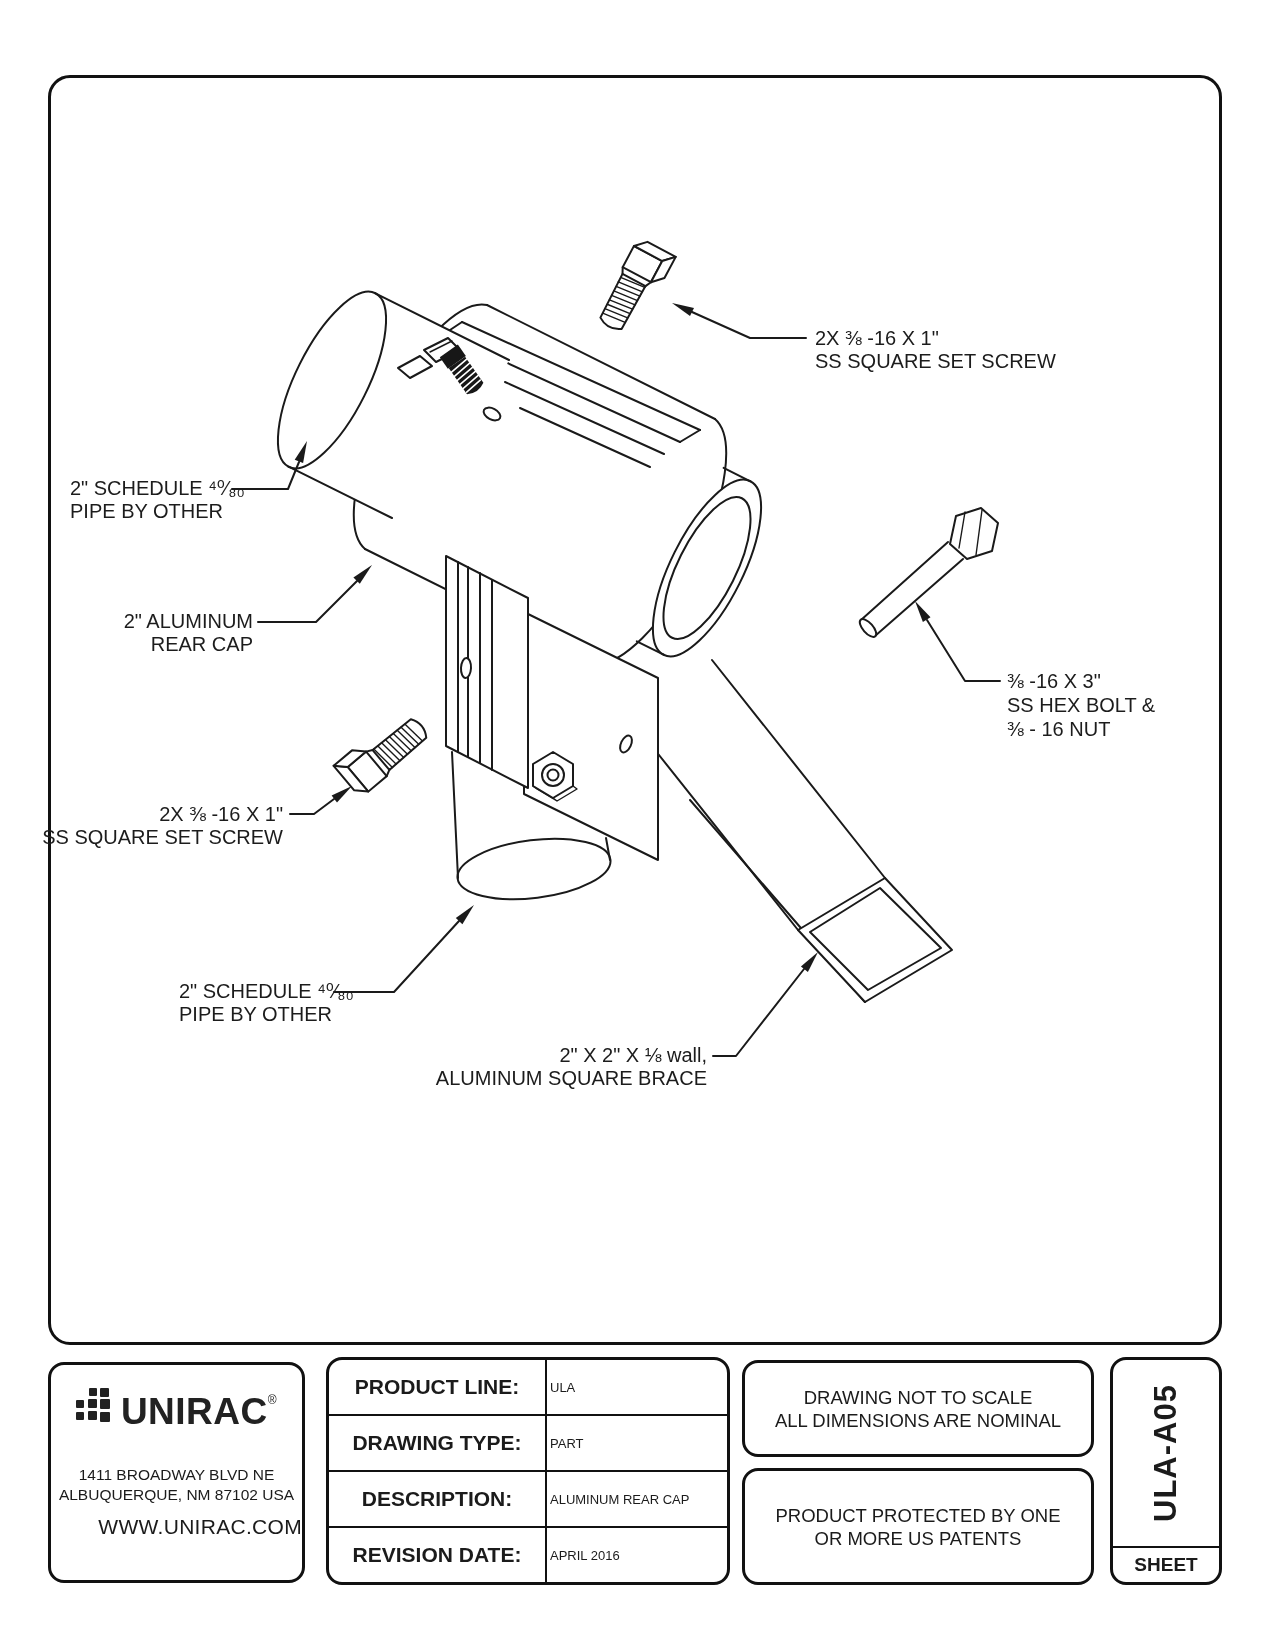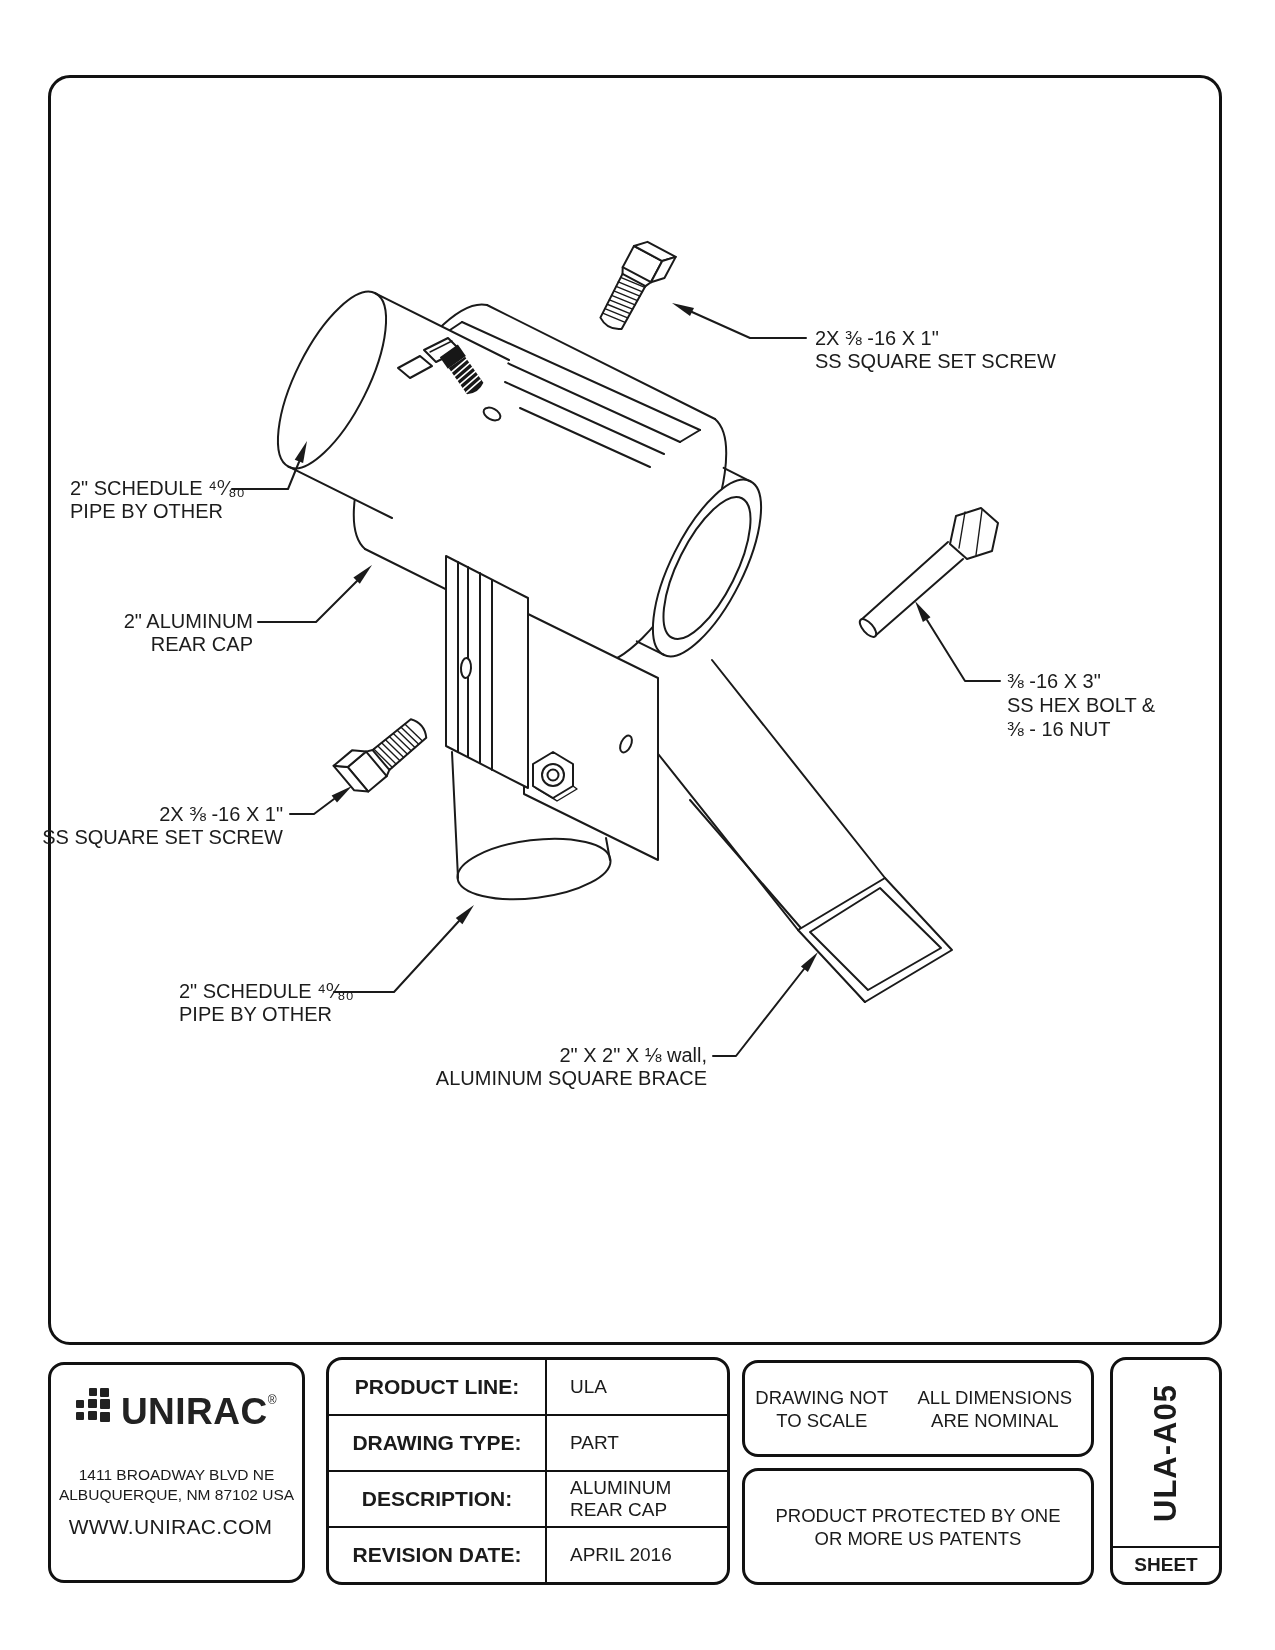--- a/index.html
+++ b/index.html
@@ -23,27 +23,27 @@
   .art .arrow{fill:#1a1a1a;stroke:none;}
   .callout{position:absolute;font-size:20px;line-height:23px;white-space:nowrap;color:#1c1c1c;}
   .r{text-align:right;}
   
   .tb-box{position:absolute;border:3px solid #111;border-radius:16px;box-sizing:border-box;background:#fff;}
   .company-box{left:48px;top:1362px;width:257px;height:221px;}
   .logo-row{position:absolute;left:0;right:0;top:16px;display:flex;justify-content:center;align-items:center;gap:7px;}
   .logo-text{font-size:37px;font-weight:700;letter-spacing:.5px;color:#222;line-height:38px;}
   .logo-reg{font-size:12px;vertical-align:20px;font-weight:400;}
   .addr{position:absolute;left:0;right:0;top:100px;text-align:center;font-size:15.5px;line-height:20px;}
-  .web{position:absolute;left:0;right:12px;top:150px;text-align:center;font-size:21px;letter-spacing:.3px;}
+  .web{position:absolute;left:0;right:0;top:150px;text-align:right;font-size:21px;letter-spacing:.3px;}
   .table-box{left:326px;top:1357px;width:404px;height:228px;display:flex;flex-direction:column;overflow:hidden;}
   .t-row{flex:1;display:flex;border-top:2px solid #111;min-height:0;}
   .t-row:first-child{border-top:none;border-radius:17px;}
   .t-label{width:216px;border-right:2px solid #111;display:flex;align-items:center;justify-content:center;font-weight:700;font-size:21px;}
-  .t-value{flex:1;display:flex;align-items:center;padding-left:23px;font-size:19px;}
-  .notice1{left:742px;top:1360px;width:352px;height:97px;display:flex;flex-direction:row;align-items:center;justify-content:center;font-size:18.5px;line-height:23px;text-align:center;}
+  .t-value{flex:1;display:flex;align-items:center;padding-left:3px;font-size:13px;}
+  .notice1{left:742px;top:1360px;width:352px;height:97px;display:flex;flex-direction:column;align-items:center;justify-content:center;font-size:18.5px;line-height:23px;text-align:center;}
   .notice2{left:742px;top:1468px;width:352px;height:117px;display:flex;flex-direction:column;overflow:hidden;}
   .patent{flex:1;display:flex;flex-direction:column;align-items:center;justify-content:center;font-size:18.5px;line-height:23px;text-align:center;border-radius:25px;}
   .legal{height:36px;border-top:2px solid #111;display:flex;align-items:center;justify-content:center;font-weight:700;font-size:19px;}
   .doc-box{left:1110px;top:1357px;width:112px;height:228px;display:flex;flex-direction:column;overflow:hidden;}
   .docnum{flex:1;display:flex;align-items:center;justify-content:center;}
   .docnum span{transform:rotate(-90deg);font-weight:700;font-size:31px;letter-spacing:1px;white-space:nowrap;}
   .sheet-strip{height:34px;border-top:2px solid #111;display:flex;align-items:center;justify-content:center;font-weight:700;font-size:19px;}
   .logo-mark{width:38px;height:36px;}
 </style>
 </head>

